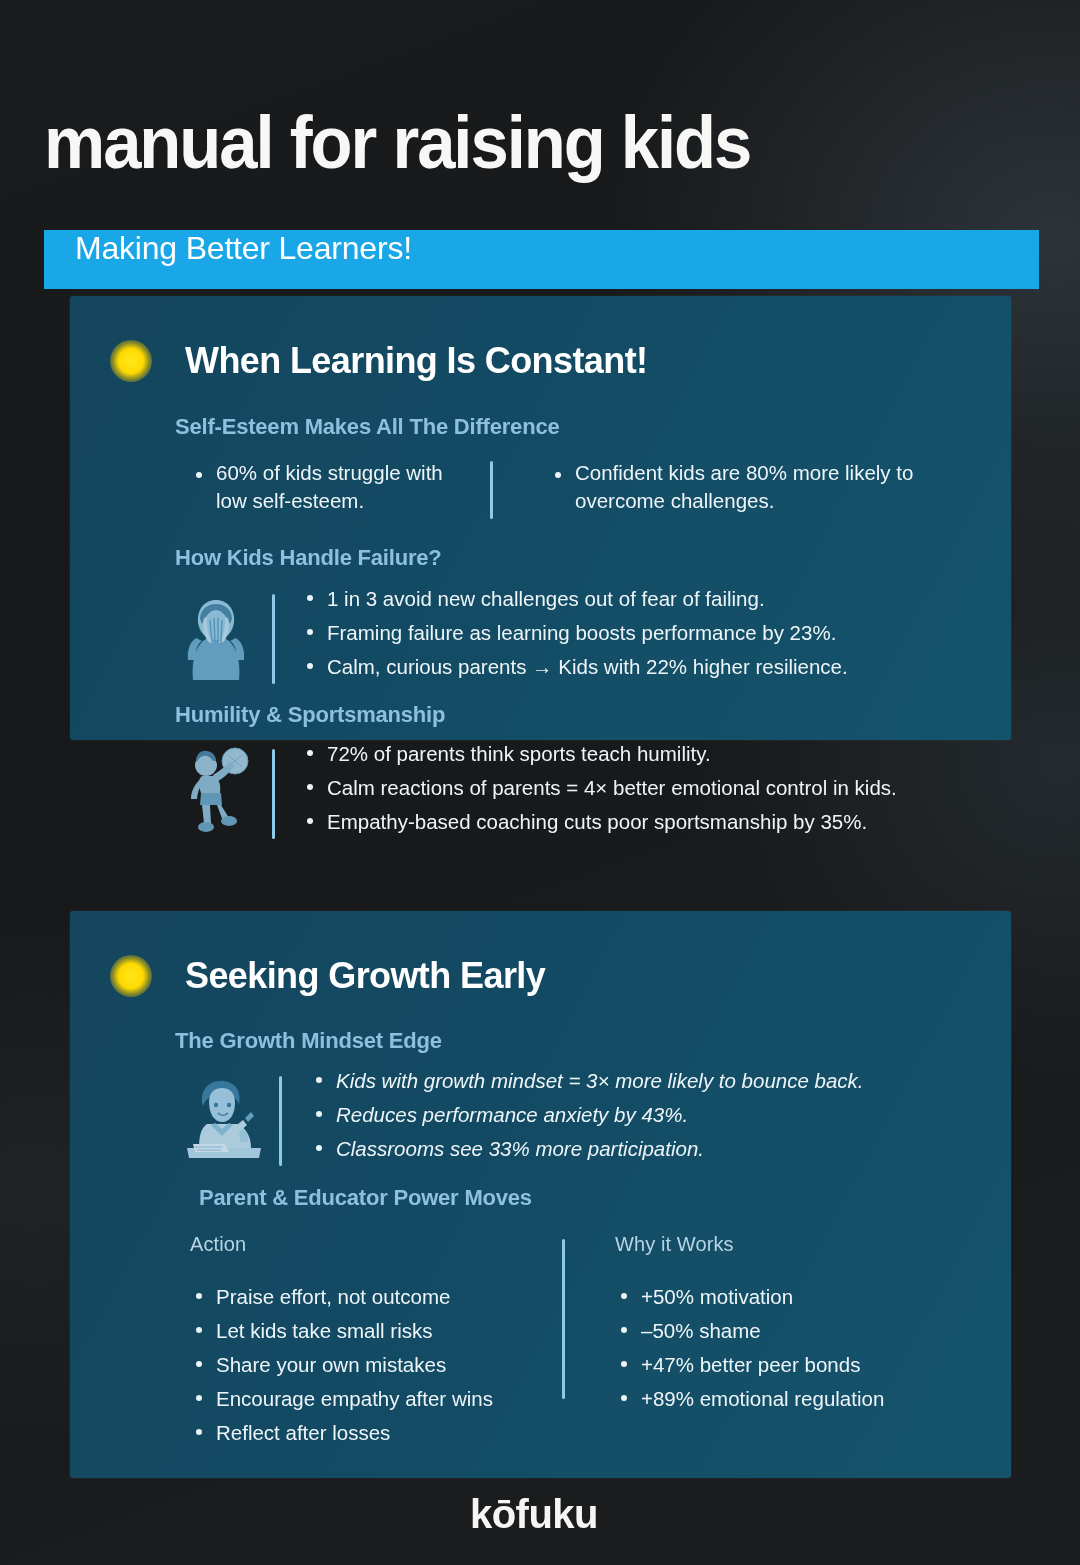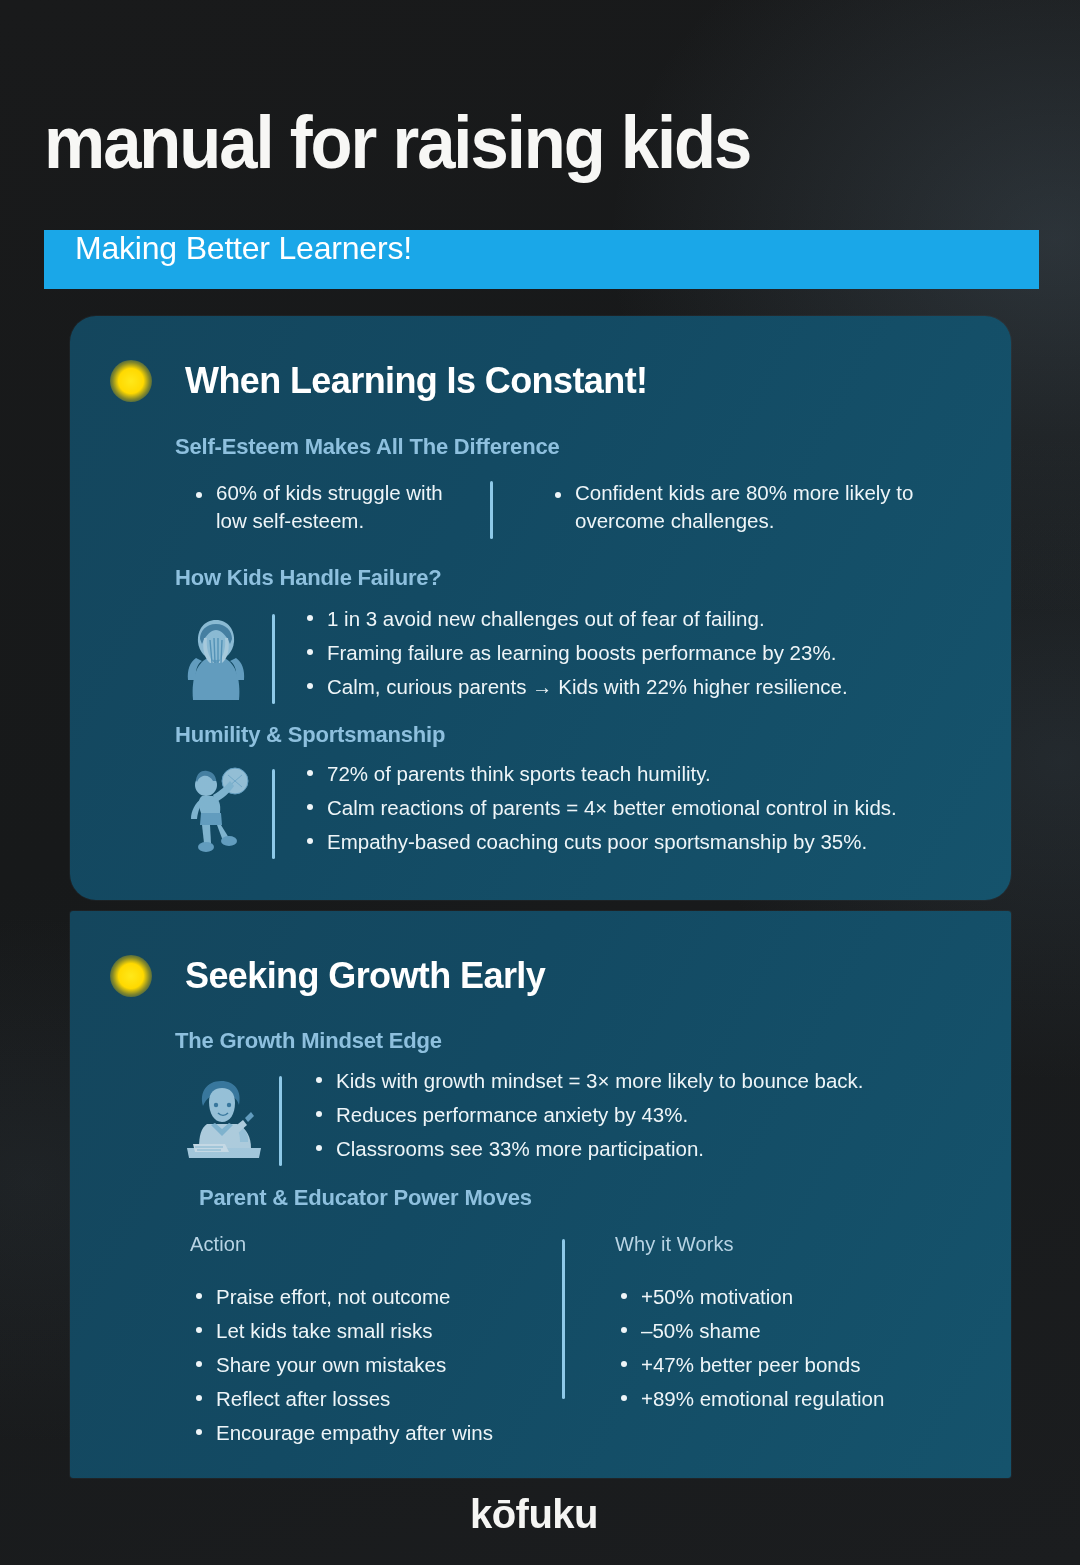--- a/index.html
+++ b/index.html
@@ -41,21 +41,21 @@
     color:#ffffff;
   }
 
   
   .card {
     position:absolute; left:70px; width:941px;
     background:linear-gradient(118deg, #14465d 0%, #134a63 40%, #15536c 100%);
     border-radius:3px;
     box-shadow:0 0 0 1px rgba(120,175,205,0.06);
   }
-  #card-1 { top:316px; height:584px;border-radius:26px; }
+  #card-1 { top:296px; height:444px; }
   #card-2 { top:911px; height:567px; }
 
   .card-head { position:absolute; display:flex; align-items:center; }
   .sun-icon {
     width:42px; height:42px; border-radius:50%;
     background:radial-gradient(circle at 50% 50%, #ffe81a 0%, #ffd900 42%, rgba(224,190,0,0.55) 62%, rgba(190,165,0,0.12) 80%, rgba(160,140,0,0) 100%);
     filter:blur(0.4px);
     flex:none;
   }
   .card-title {
@@ -235,38 +235,38 @@
             <path d="M52 50 C60 52 64 58 63 66 L55 66 C55 59 54 54 50 52 Z" fill="#a9d2e8"></path>
             <path d="M48 52 L58 44 L62 49 L52 58 Z" fill="#c3dfef"></path>
             <path d="M60 42 L66 36 L69 40 L63 46 Z" fill="#6ea9cc"></path>
             <path d="M2 72 L76 72 L74 82 L4 82 Z" fill="#b7d9ec"></path>
             <path d="M8 68 L40 68 L44 76 L10 76 Z" fill="#dfeef7"></path>
             <path d="M10 71 L38 71 M12 74 L36 74" stroke="#8fc2de" stroke-width="1.2" fill="none"></path>
           </g>
         </svg>
       </div>
       <div class="row-divider" style="height:90px; margin:6px 28px 0 22px;"></div>
-      <ul style="margin-top:-4px;">
+      <ul style="margin-top:-4px;font-style:italic;">
         <li>Kids with growth mindset = 3× more likely to bounce back.</li>
         <li>Reduces performance anxiety by 43%.</li>
         <li>Classrooms see 33% more participation.</li>
       </ul>
     </div>
 
     <div class="sub-head" style="left:105px; top:274px;margin-left:24px;">Parent &amp; Educator Power Moves</div>
 
     <div class="table-block" style="left:120px; top:322px; width:800px;">
       <div style="width:360px;">
         <div class="tcol-head">Action</div>
         <ul>
           <li>Praise effort, not outcome</li>
           <li>Let kids take small risks</li>
           <li>Share your own mistakes</li>
+          <li>Encourage empathy after wins</li>
           <li>Reflect after losses</li>
-          <li>Encourage empathy after wins</li>
         </ul>
       </div>
       <div class="vdivider" style="height:160px; margin:6px 50px 0 12px;"></div>
       <div style="width:360px;">
         <div class="tcol-head">Why it Works</div>
         <ul>
           <li>+50% motivation</li>
           <li>–50% shame</li>
           <li>+47% better peer bonds</li>
           <li>+89% emotional regulation</li>

